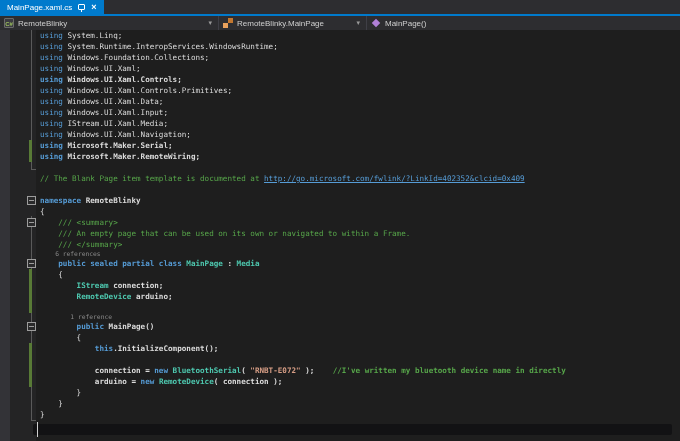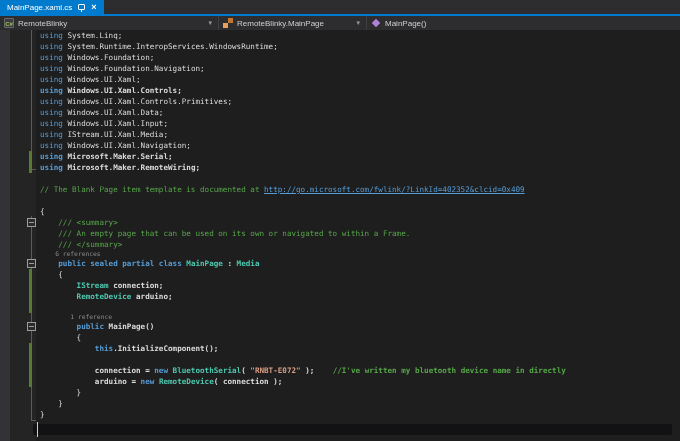--- a/index.html
+++ b/index.html
@@ -94,34 +94,34 @@
     <div class="gutter2"></div>
 
     <div class="oline" style="top:0;height:139px;"></div>
     <div class="otick" style="top:139px;"></div>
     <div class="oline" style="top:186px;height:204px;"></div>
     <div class="otick" style="top:390px;"></div>
 
     <div class="code">
         <div class="cl"><span class="tok-kw">using </span><span class="tok-pl">System.Linq;</span></div>
         <div class="cl"><span class="tok-kw">using </span><span class="tok-pl">System.Runtime.InteropServices.WindowsRuntime;</span></div>
-        <div class="cl"><span class="tok-kw">using </span><span class="tok-pl">Windows.Foundation;</span></div>
-        <div class="cl"><span class="tok-kw">using </span><span class="tok-pl">Windows.Foundation.Navigation;</span></div>
+        <div class="cl"><span class="tok-kw">using </span><span class="tok-pl">Windows.Foundation.Collections;</span></div>
         <div class="cl"><span class="tok-kw">using </span><span class="tok-pl">Windows.UI.Xaml;</span></div>
         <div class="cl b"><span class="tok-kw">using </span><span class="tok-pl">Windows.UI.Xaml.Controls;</span></div>
         <div class="cl"><span class="tok-kw">using </span><span class="tok-pl">Windows.UI.Xaml.Controls.Primitives;</span></div>
         <div class="cl"><span class="tok-kw">using </span><span class="tok-pl">Windows.UI.Xaml.Data;</span></div>
         <div class="cl"><span class="tok-kw">using </span><span class="tok-pl">Windows.UI.Xaml.Input;</span></div>
         <div class="cl"><span class="tok-kw">using </span><span class="tok-pl">IStream.UI.Xaml.Media;</span></div>
         <div class="cl"><span class="tok-kw">using </span><span class="tok-pl">Windows.UI.Xaml.Navigation;</span></div>
         <div class="cl b"><span class="chbar"></span><span class="tok-kw">using </span><span class="tok-pl">Microsoft.Maker.Serial;</span></div>
         <div class="cl b"><span class="chbar"></span><span class="tok-kw">using </span><span class="tok-pl">Microsoft.Maker.RemoteWiring;</span></div>
         <div class="cl"></div>
         <div class="cl"><span class="tok-com">// The Blank Page item template is documented at </span><span class="tok-link">http://go.microsoft.com/fwlink/?LinkId=402352&amp;clcid=0x409</span></div>
         <div class="cl"></div>
+        <div class="cl b"><span class="cbox"></span><span class="tok-kw">namespace </span><span class="tok-pl">RemoteBlinky</span></div>
         <div class="cl"><span class="tok-pl">{</span></div>
         <div class="cl"><span class="cbox"></span><span class="tok-doc">    /// &lt;summary&gt;</span></div>
         <div class="cl"><span class="tok-doc">    /// An empty page that can be used on its own or navigated to within a Frame.</span></div>
         <div class="cl"><span class="tok-doc">    /// &lt;/summary&gt;</span></div>
         <div class="cl lens"><span class="tok-ref">    6 references</span></div>
         <div class="cl b"><span class="cbox"></span><span class="tok-kw">    public sealed partial class </span><span class="tok-ty">MainPage</span><span class="tok-pl"> : </span><span class="tok-ty">Media</span></div>
         <div class="cl"><span class="chbar"></span><span class="tok-pl">    {</span></div>
         <div class="cl b"><span class="chbar"></span><span class="tok-ty">        IStream</span><span class="tok-pl"> connection;</span></div>
         <div class="cl b"><span class="chbar"></span><span class="tok-ty">        RemoteDevice</span><span class="tok-pl"> arduino;</span></div>
         <div class="cl"><span class="chbar"></span></div>

